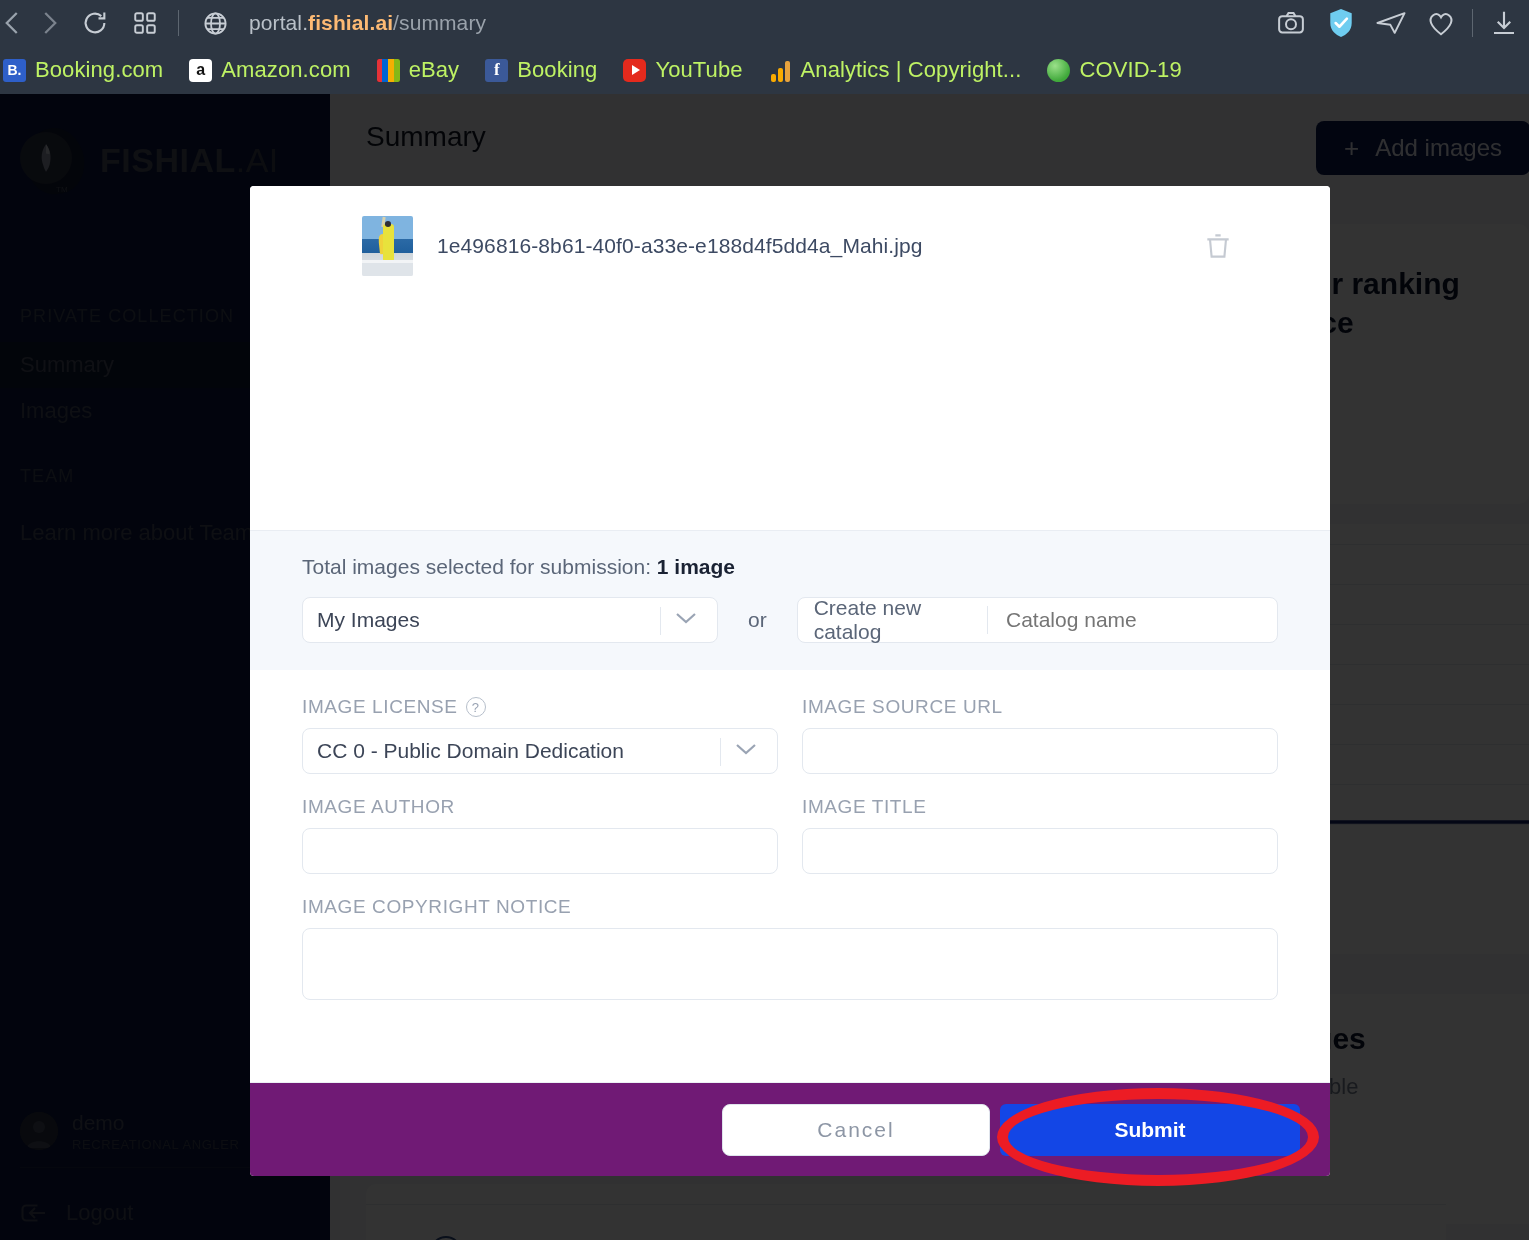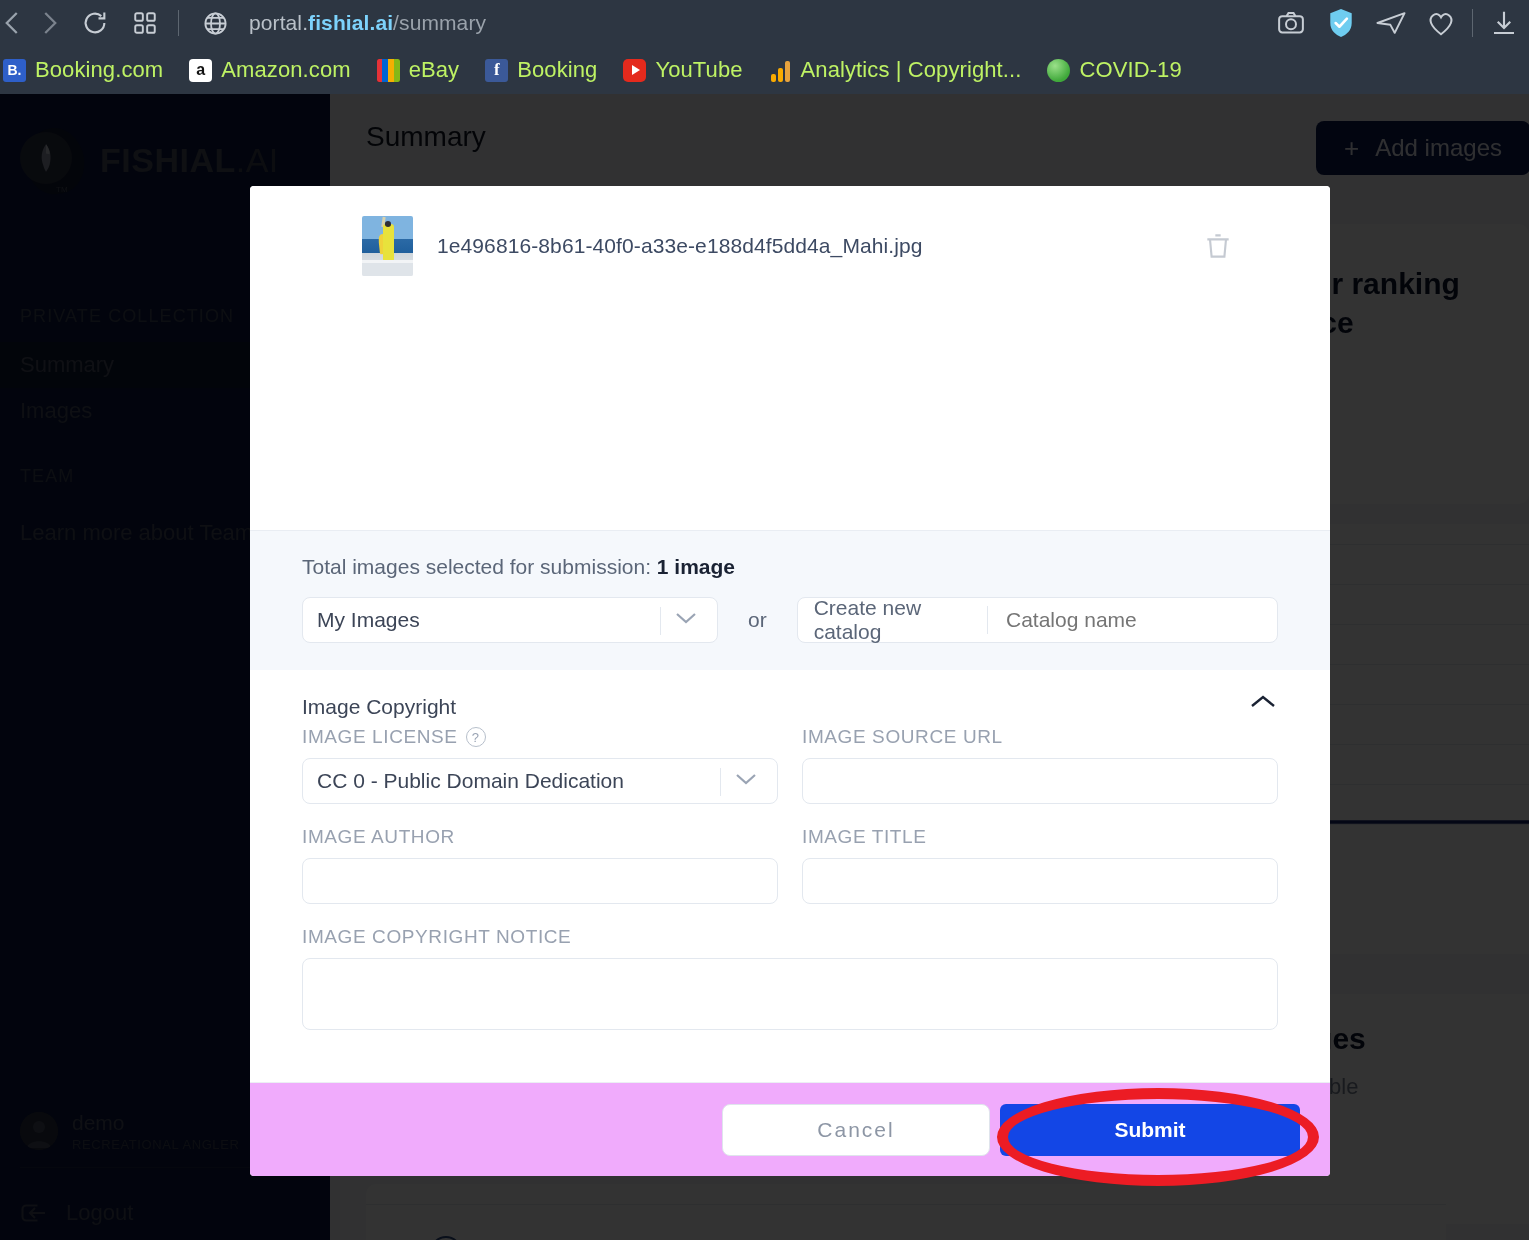--- a/index.html
+++ b/index.html
@@ -26,21 +26,21 @@
   .back-icon   { left: -4px;  width: 34px; height: 34px; color: #9aa3ad; }
   .fwd-icon    { left: 32px;  width: 34px; height: 34px; color: #7b838d; }
   .reload-icon { left: 78px;  width: 34px; height: 34px; }
   .apps-icon   { left: 128px; width: 34px; height: 34px; }
   .chrome-sep  { position: absolute; left: 178px; top: 10px; width: 1px; height: 26px; background: #5d6670; }
   .globe-icon  { left: 198px; width: 34px; height: 34px; }
   .url-text {
     position: absolute; left: 249px; top: 50%; transform: translateY(-50%);
     font-size: 21px; color: #b9c0c8; white-space: nowrap; letter-spacing: .1px;
   }
-  .url-text b { color: #7dd3fc; font-weight: 700; }
+  .url-text b { color: #fdba74; font-weight: 700; }
   .url-text .dim { color: #9aa2ab; }
 
   .chrome-right { position: absolute; right: 0; top: 0; height: 46px; display: flex; align-items: center; }
   .chrome-right .chrome-icon { position: static; transform: none; margin: 0 9px; width: 32px; height: 32px; }
   .shield-badge {
     width: 26px; height: 30px; display: flex; align-items: center; justify-content: center;
   }
   .vert-sep { width: 1px; height: 28px; background: #5d6670; margin: 0 6px; }
 
   
@@ -202,21 +202,21 @@
   .field-input {
     width: 100%; height: 46px; background: #fff; border: 1px solid #e3e8ef; border-radius: 8px;
     margin-top: 10px; position: relative; display: flex; align-items: center;
   }
   .field-input.tall { height: 72px; }
   .field-input .fi-value { padding-left: 14px; font-size: 21px; color: #3c4557; }
   .grid2 { display: flex; gap: 24px; margin-top: 14px; }
   .grid2 > div { flex: 1; }
 
   .modal-footer {
-    flex: 0 0 94px; border-top: 1px solid #eceff4; position: relative; background: #f0abfc;
+    flex: 0 0 94px; border-top: 1px solid #eceff4; position: relative; background: #701a75;
     display: flex; align-items: center; justify-content: flex-end; padding-right: 30px; gap: 0px;
   }
   .btn-cancel {
     width: 268px; height: 52px; border: 1px solid #dfe4ec; border-radius: 8px; background: #fff;
     font-size: 21px; color: #8d96a5; display: flex; align-items: center; justify-content: center;
     letter-spacing: 2px; margin-right: 10px;
   }
   .btn-submit {
     width: 300px; height: 52px; border-radius: 6px; background: #1346e6;
     font-size: 21px; color: #fff; font-weight: 700; display: flex; align-items: center; justify-content: center;
@@ -380,28 +380,20 @@
         <div class="or-text">or</div>
         <div class="new-catalog-box">
           <div class="nc-label">Create new catalog</div>
           <div class="nc-divider"></div>
           <input class="nc-input" style="border: none; outline: none; background: transparent; flex: 1 1 0%;" placeholder="Catalog name">
         </div>
       </div>
     </div>
 
     <div class="modal-copyright">
-      <div class="cp-header">
-        <div class="cp-title">Image Copyright</div>
-        <div class="cp-collapse">
-          <svg width="30" height="20" viewBox="0 0 30 20" fill="none" stroke="#1a2233" stroke-width="2.4">
-              <path d="M4 14 L15 5 L26 14"></path>
-            </svg>
-        </div>
-      </div>
 
       <div class="grid2" style="margin-top:4px">
         <div>
           <div class="field-label">
             <span>IMAGE LICENSE</span>
             <span class="help-icon">?</span>
           </div>
           <div class="field-input">
             <div class="fi-value">CC 0 - Public Domain Dedication</div>
             <div class="select-divider" style="right:56px;top:9px"></div>

